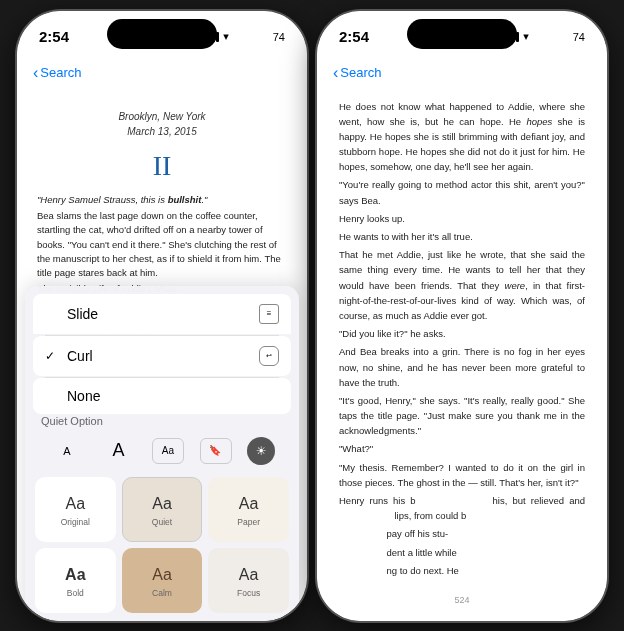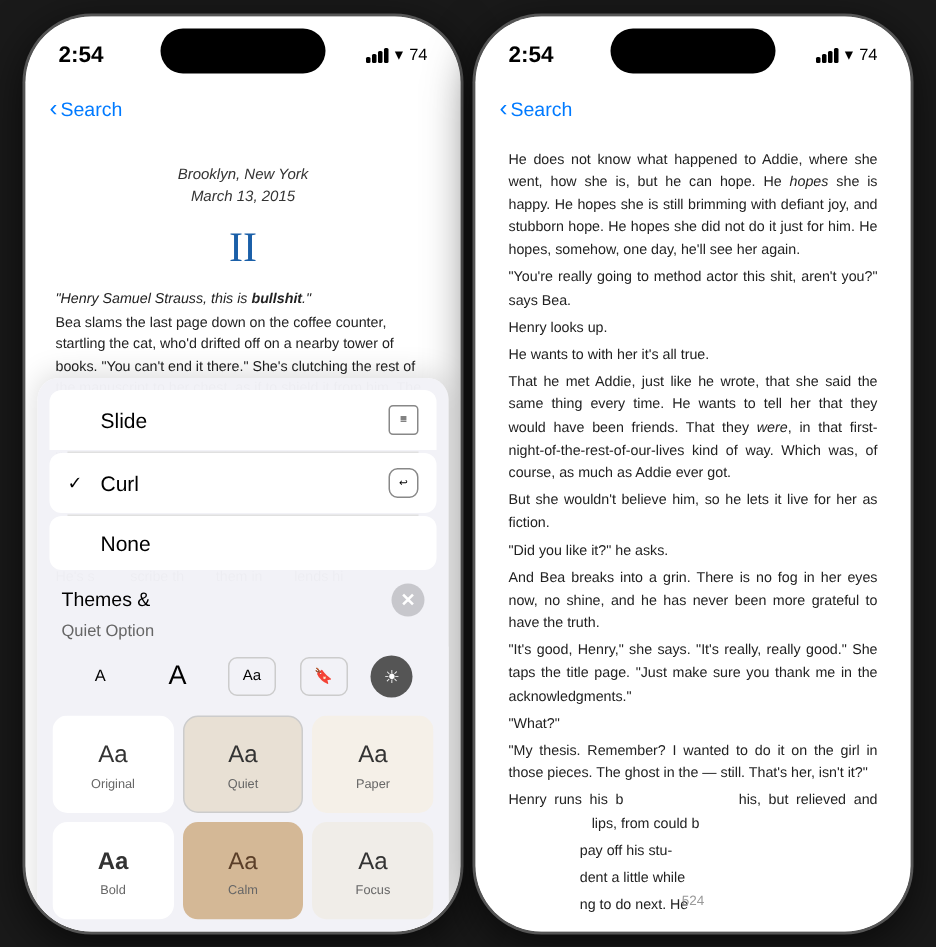--- a/index.html
+++ b/index.html
@@ -67,20 +67,21 @@
       background: #000;
       border-radius: 1px;
     }
     .wifi-icon {
       font-size: 11px;
       color: #000;
     }
     .battery-icon {
       font-size: 11px;
       color: #000;
+      margin-left: 40px;
     }
     
     .dynamic-island {
       width: 110px;
       height: 30px;
       background: #000;
       border-radius: 20px;
       margin: 0 auto 4px auto;
       position: absolute;
       top: 8px;
@@ -382,26 +383,20 @@
             </div>
             <div class="separator"></div>
             <div class="menu-item">
               <div class="menu-item-left">
                 <span class="checkmark"></span>
                 <span>None</span>
               </div>
             </div>
           </div>
 
-          <div class="themes-header">
-            <span>
-              <span>Themes &amp;</span>
-            </span>
-            <div class="close-btn">✕</div>
-          </div>
           <div style="padding: 0 16px 4px 16px; font-size:11px; color:#666;">Quiet Option</div>
 
           <div class="font-toolbar">
             <div class="font-btn">
               <span style="font-size:11px;">A</span>
             </div>
             <div class="font-btn large">
               <span>A</span>
             </div>
             <div class="font-btn" style="border:1px solid #ccc; border-radius:6px; width:32px; height:26px;">
@@ -473,21 +468,20 @@
           <span>Search</span>
         </div>
       </div>
 
       <div class="right-book-content">
         <p>He does not know what happened to Addie, where she went, how she is, but he can hope. He <em>hopes</em> she is happy. He hopes she is still brimming with defiant joy, and stubborn hope. He hopes she did not do it just for him. He hopes, somehow, one day, he'll see her again.</p>
         <p>"You're really going to method actor this shit, aren't you?" says Bea.</p>
         <p>Henry looks up.</p>
         <p>He wants to with her it's all true.</p>
         <p>That he met Addie, just like he wrote, that she said the same thing every time. He wants to tell her that they would have been friends. That they <em>were</em>, in that first-night-of-the-rest-of-our-lives kind of way. Which was, of course, as much as Addie ever got.</p>
-        <p>But she wouldn't believe him, so he lets it live for her as fiction.</p>
         <p>"Did you like it?" he asks.</p>
         <p>And Bea breaks into a grin. There is no fog in her eyes now, no shine, and he has never been more grateful to have the truth.</p>
         <p>"It's good, Henry," she says. "It's really, really good." She taps the title page. "Just make sure you thank me in the acknowledgments."</p>
         <p>"What?"</p>
         <p>"My thesis. Remember? I wanted to do it on the girl in those pieces. The ghost in the — still. That's her, isn't it?"</p>
         <p>Henry runs his b&nbsp;&nbsp;&nbsp;&nbsp;&nbsp;&nbsp;&nbsp;&nbsp;&nbsp;&nbsp;&nbsp;&nbsp;&nbsp;&nbsp;&nbsp;his, but relieved and &nbsp;&nbsp;&nbsp;&nbsp;&nbsp;&nbsp;&nbsp;&nbsp;&nbsp;&nbsp;&nbsp;&nbsp;&nbsp;&nbsp;&nbsp;&nbsp;&nbsp;&nbsp;&nbsp;&nbsp;&nbsp;lips, from could b</p>
         <p>&nbsp;&nbsp;&nbsp;&nbsp;&nbsp;&nbsp;&nbsp;&nbsp;&nbsp;&nbsp;&nbsp;&nbsp;&nbsp;&nbsp;&nbsp;&nbsp;&nbsp;&nbsp;pay off his stu-</p>
         <p>&nbsp;&nbsp;&nbsp;&nbsp;&nbsp;&nbsp;&nbsp;&nbsp;&nbsp;&nbsp;&nbsp;&nbsp;&nbsp;&nbsp;&nbsp;&nbsp;&nbsp;&nbsp;dent a little while</p>
         <p>&nbsp;&nbsp;&nbsp;&nbsp;&nbsp;&nbsp;&nbsp;&nbsp;&nbsp;&nbsp;&nbsp;&nbsp;&nbsp;&nbsp;&nbsp;&nbsp;&nbsp;&nbsp;ng to do next. He</p>
 

